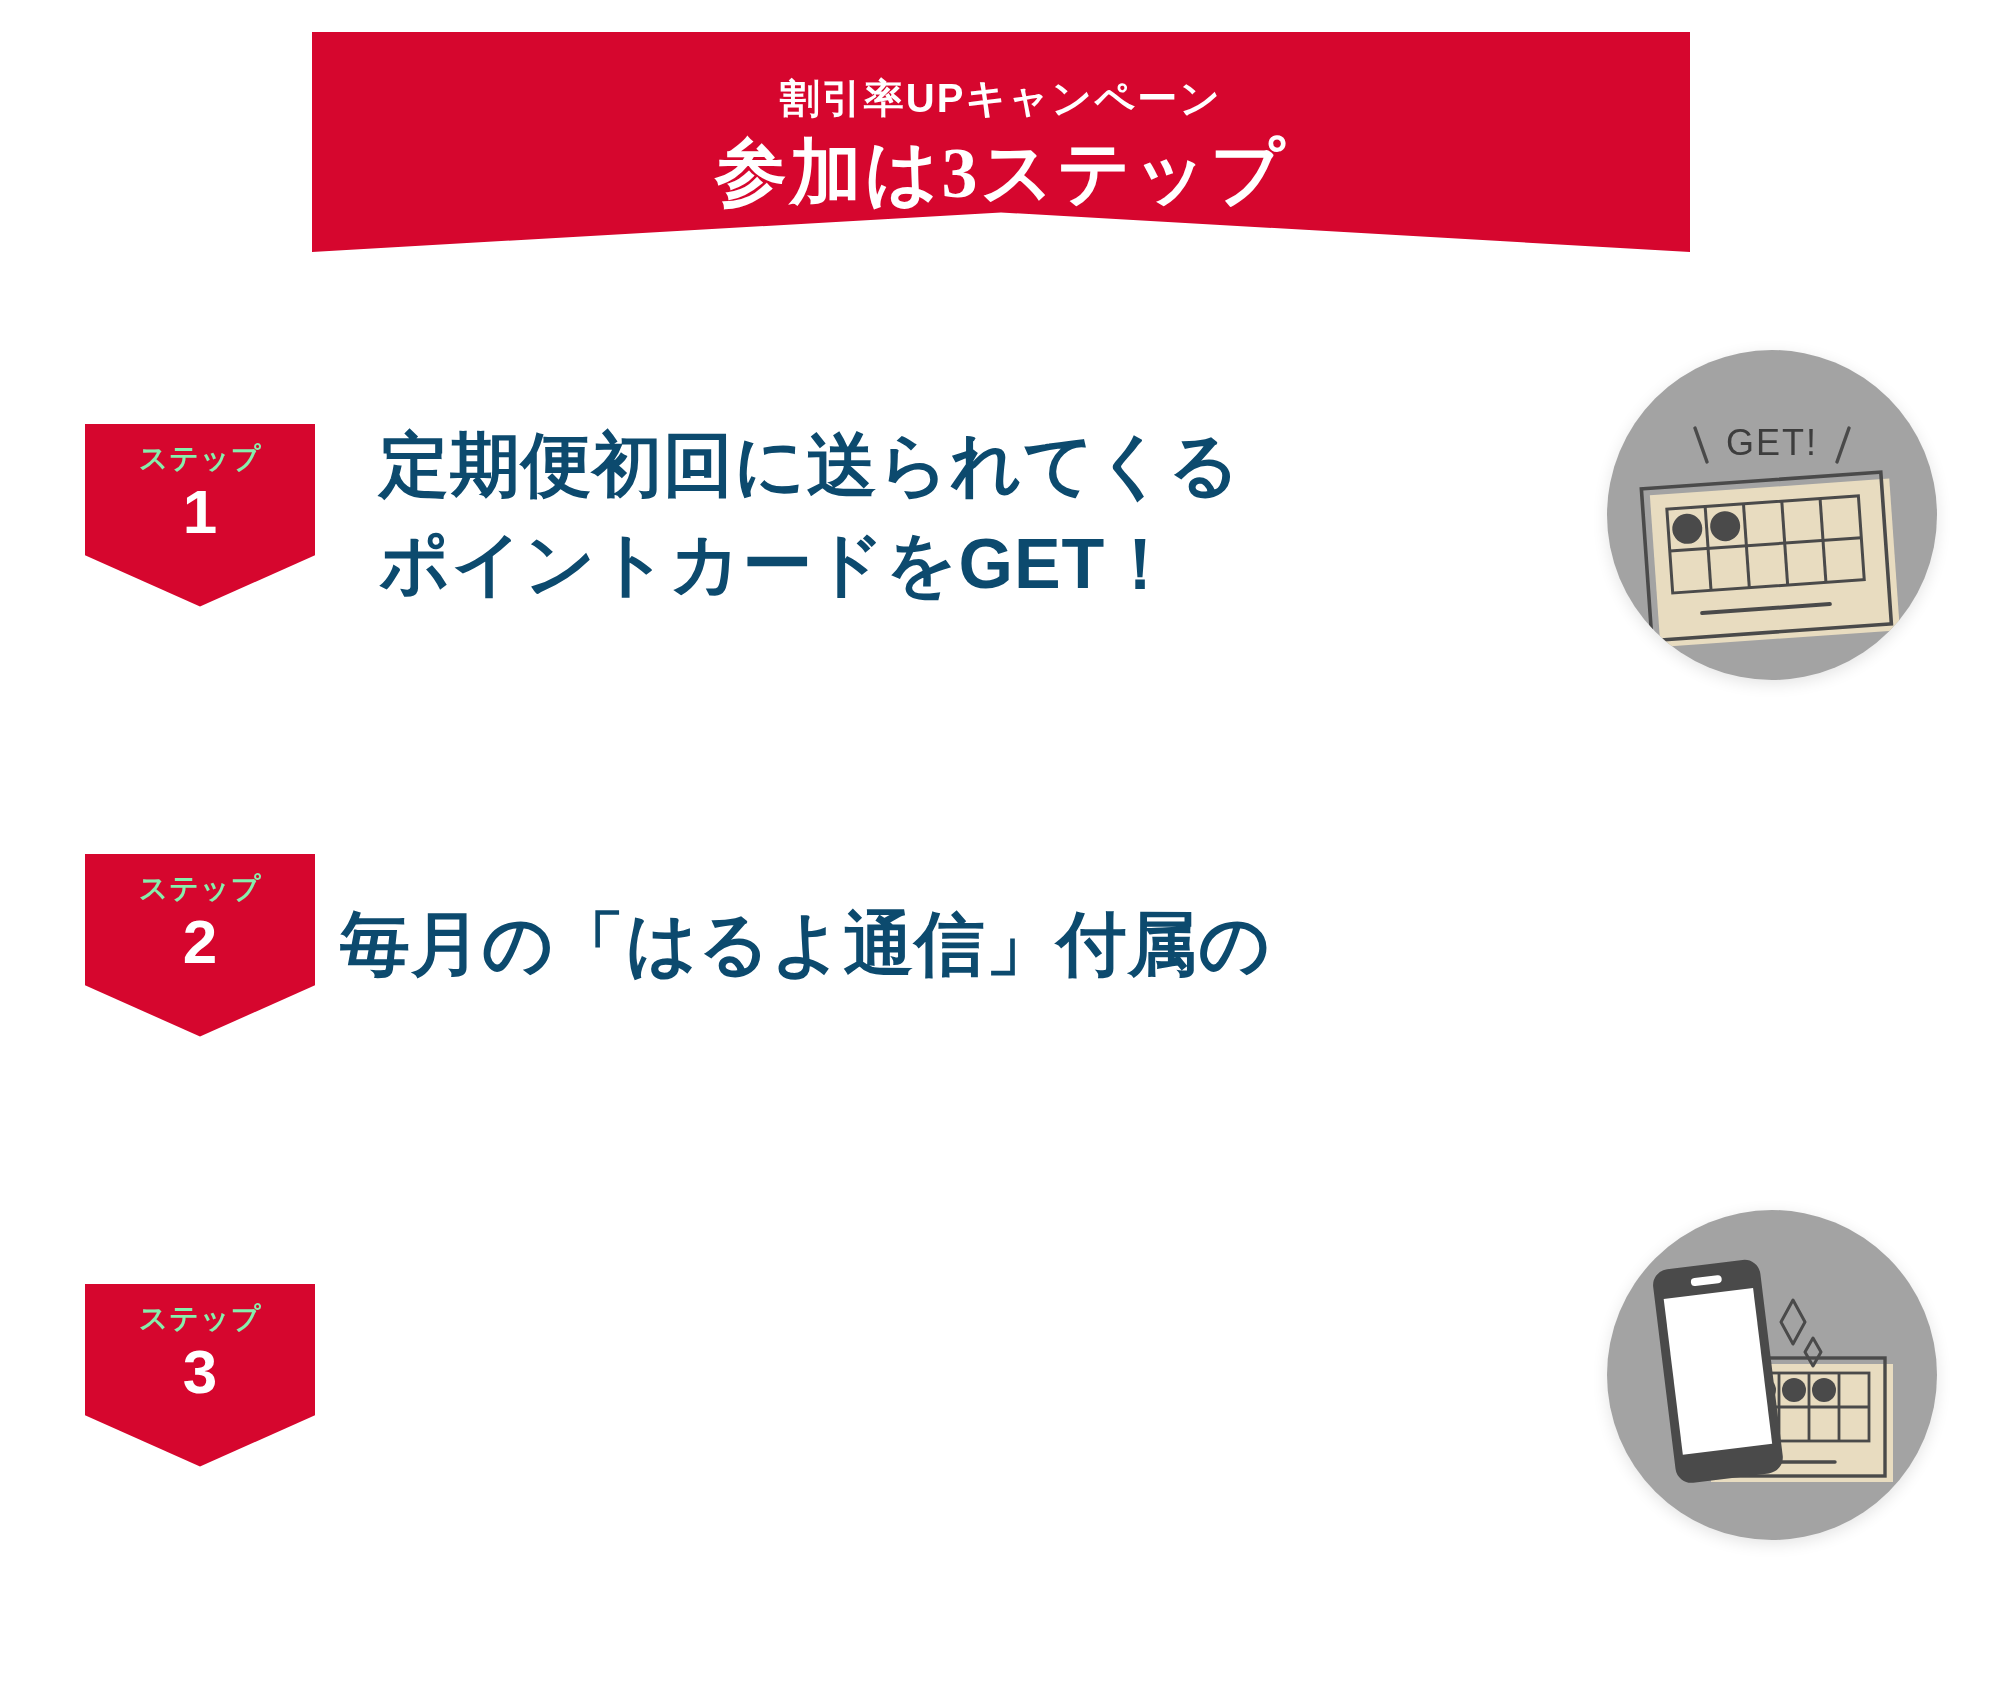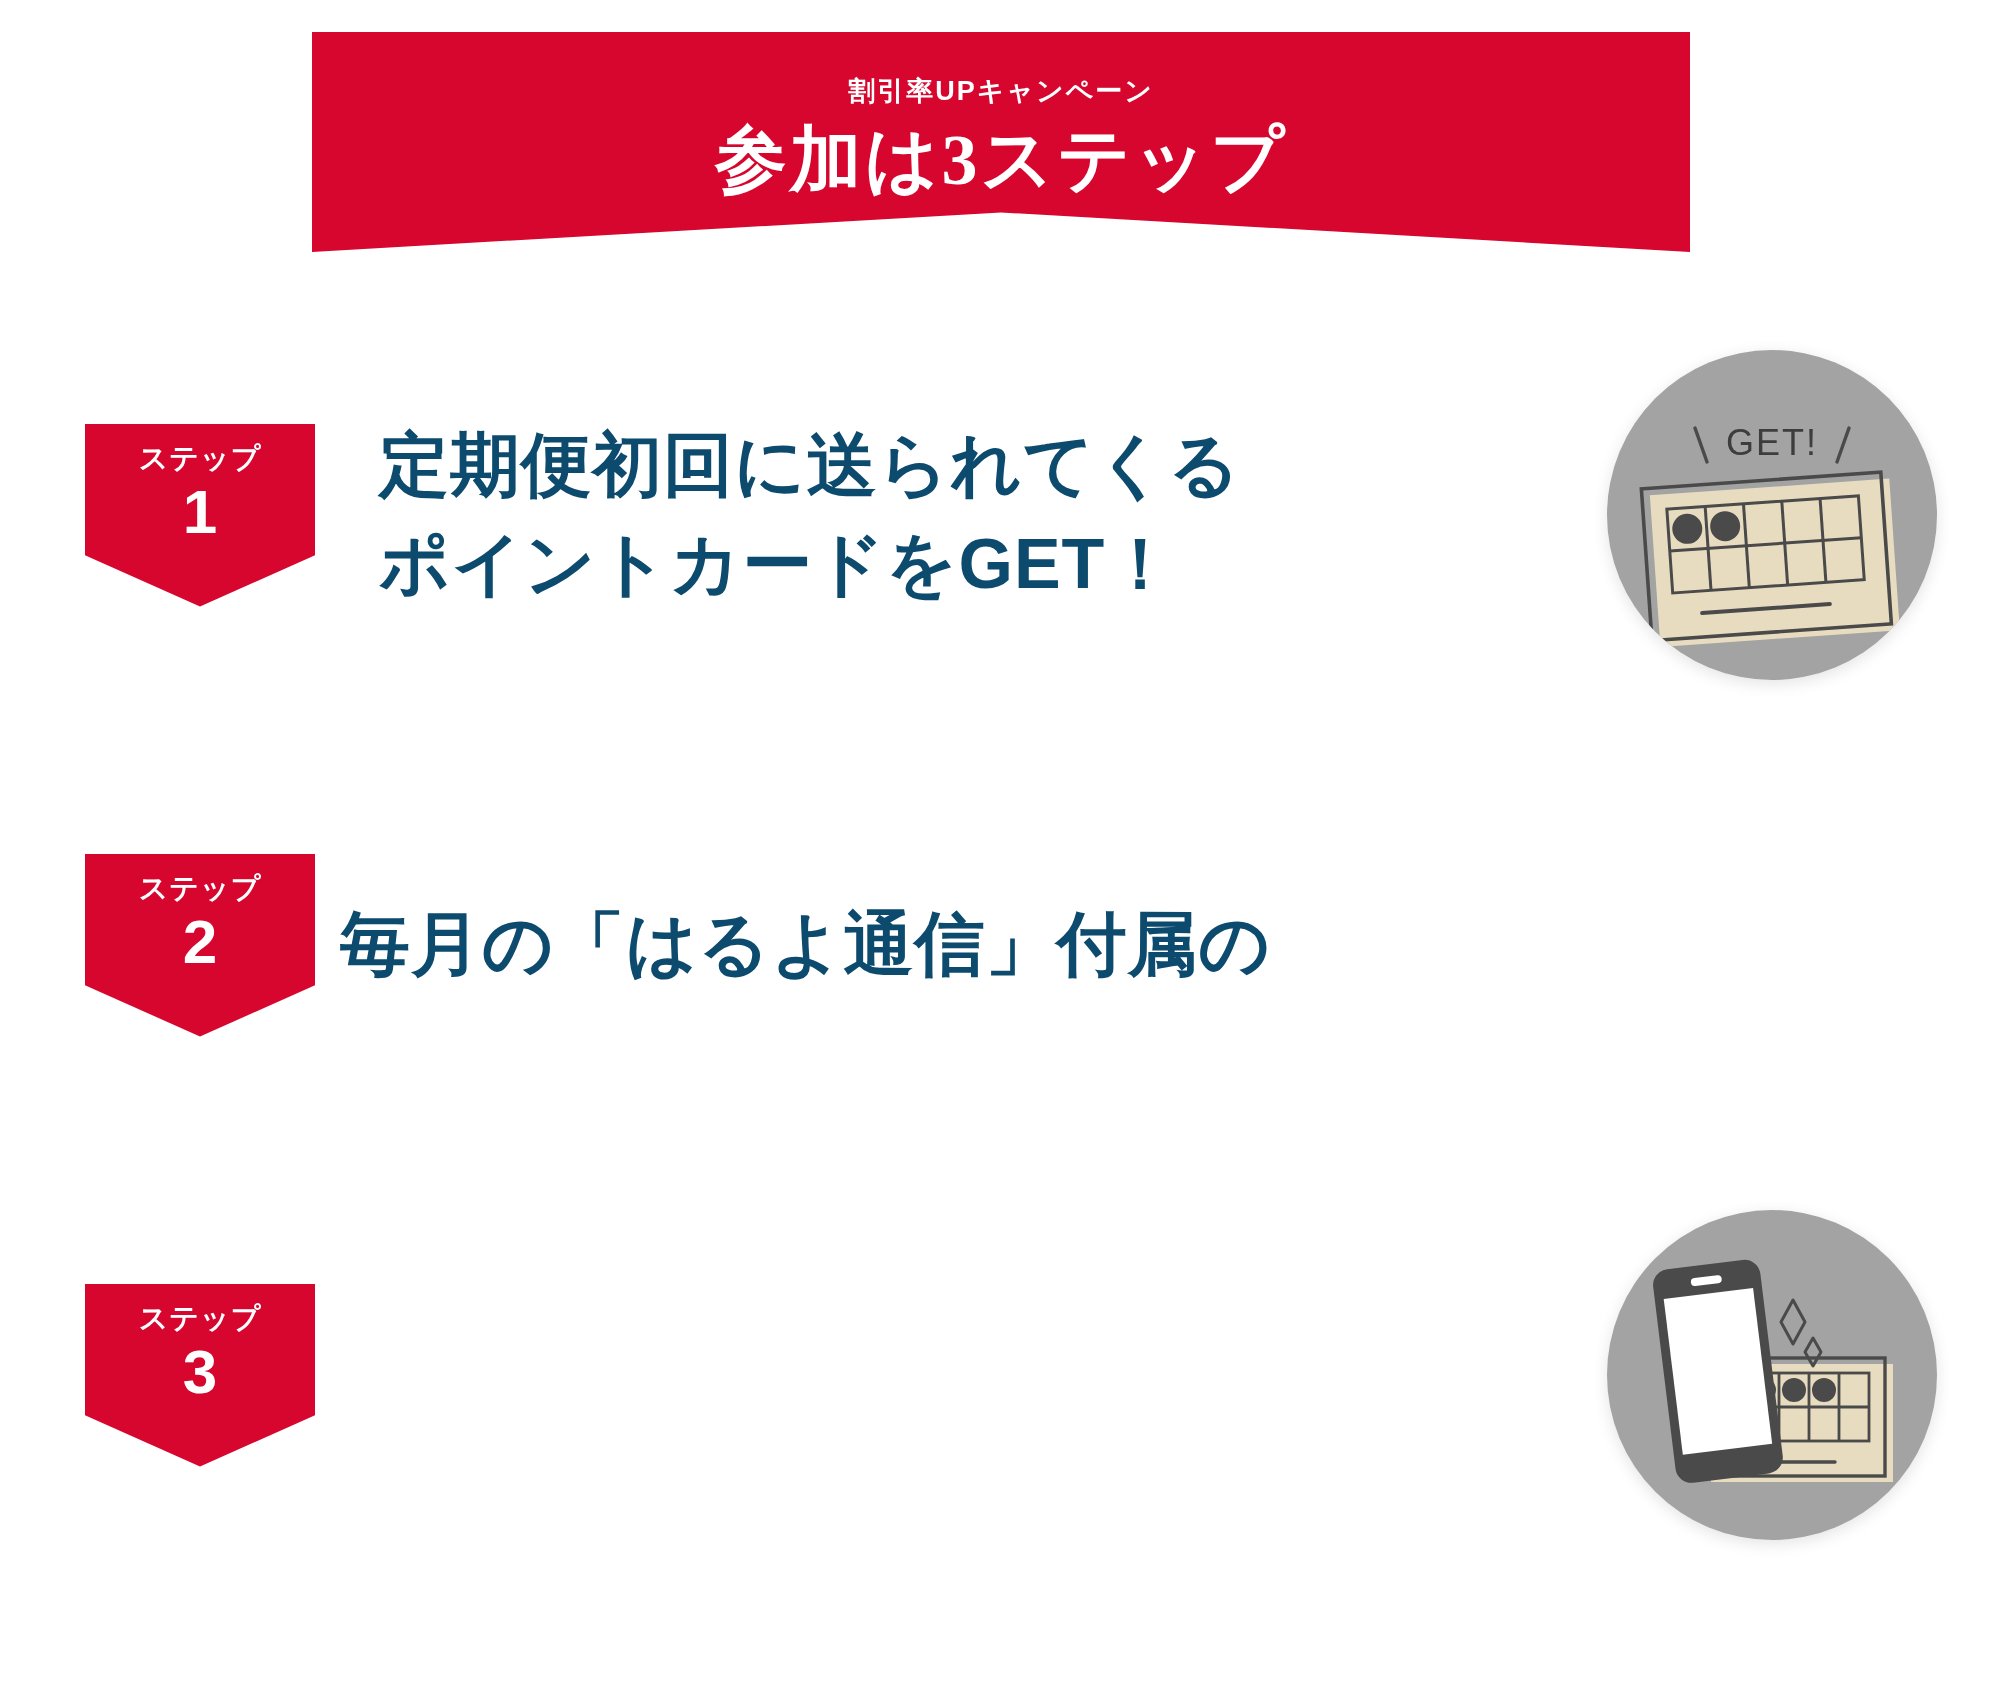--- a/index.html
+++ b/index.html
@@ -35,21 +35,21 @@
     clip-path: polygon(0 0, 100% 0, 100% 100%, 50% 82%, 0 100%);
     display: flex;
     flex-direction: column;
     align-items: center;
     justify-content: flex-start;
     padding-top: 46px;
     box-sizing: border-box;
   }
   .banner-sub {
     color: #ffffff;
-    font-size: 27px;
+    font-size: 40px;
     font-weight: 700;
     letter-spacing: 2px;
     line-height: 1;
     white-space: nowrap;
   }
   .banner-title {
     color: #ffffff;
     font-size: 72px;
     font-weight: 900;
     letter-spacing: 3px;
@@ -84,21 +84,21 @@
     -webkit-clip-path: polygon(0 0, 100% 0, 100% 72%, 50% 100%, 0 72%);
     clip-path: polygon(0 0, 100% 0, 100% 72%, 50% 100%, 0 72%);
     display: flex;
     flex-direction: column;
     align-items: center;
     justify-content: flex-start;
     padding-top: 20px;
     box-sizing: border-box;
   }
   .badge-label {
-    color: #ffffff;
+    color: #86efac;
     font-size: 29px;
     font-weight: 700;
     letter-spacing: 1px;
     line-height: 1;
   }
   .badge-num {
     color: #ffffff;
     font-size: 62px;
     font-weight: 700;
     line-height: 1;

